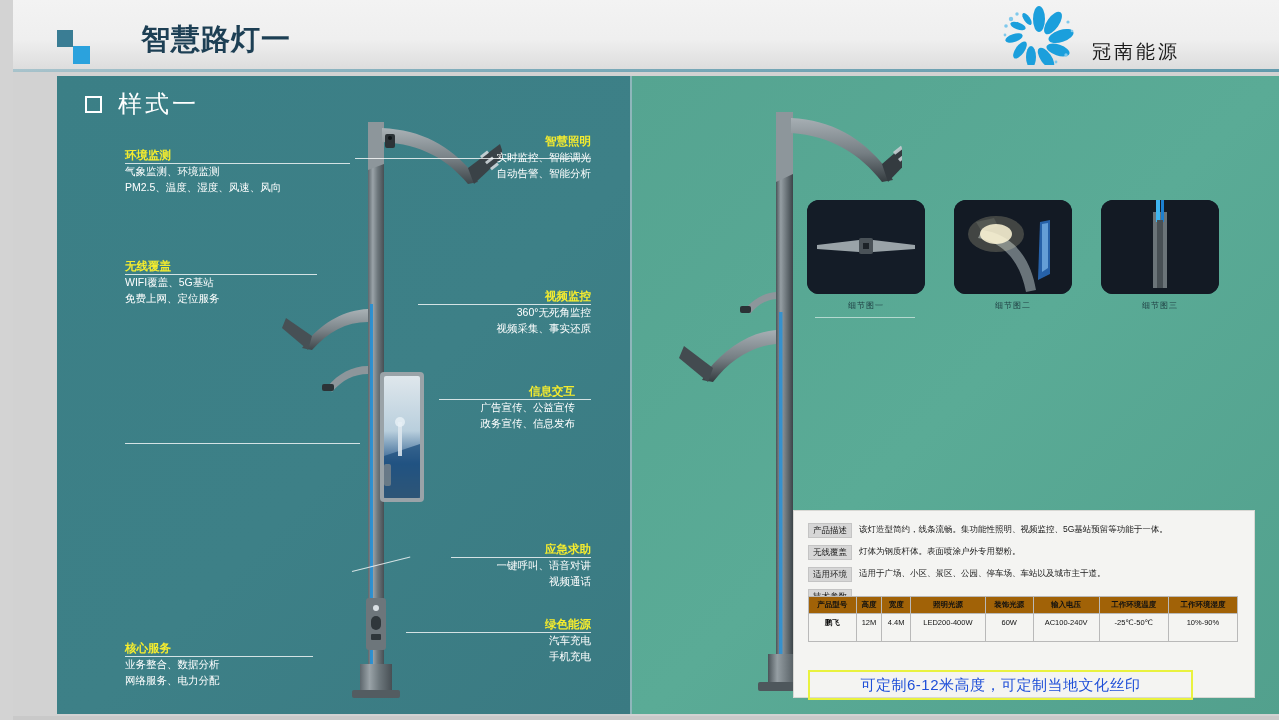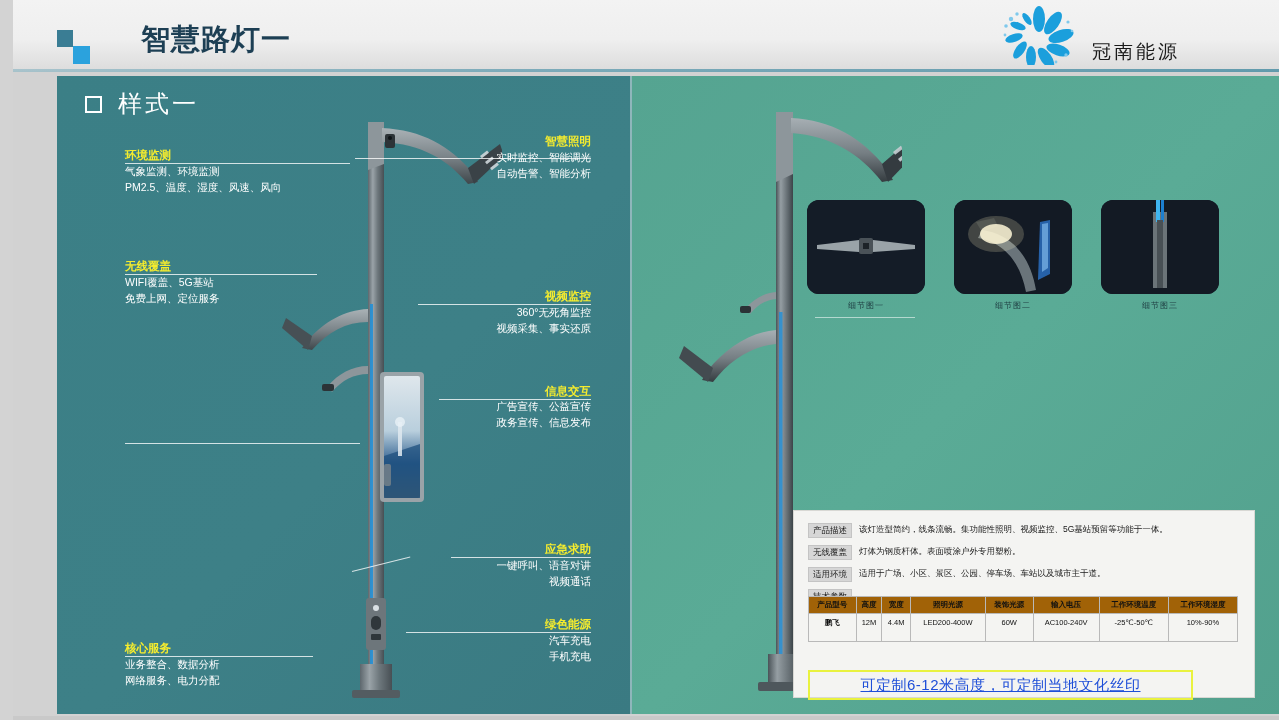--- a/index.html
+++ b/index.html
@@ -129,21 +129,21 @@
   .spec-table th { background: #a16207; font-weight: bold; }
   .spec-table td { height: 28px; vertical-align: top; padding-top: 4px; }
   .spec-table td.model { font-weight: bold; }
 
   
   .banner {
     position: absolute; left: 176px; top: 594px; width: 385px; height: 30px;
     border: 2px solid #e9f23f; display: flex; align-items: center; justify-content: center;
   }
   .banner-text {
-    font-size: 15px; color: #1f4fd8; text-decoration: underline; white-space: nowrap;
+    font-size: 15px; color: #1f4fd8; white-space: nowrap;
     letter-spacing: .5px;
     text-align: center;
   }
 
   .footline {
     position: absolute; left: 0; top: 716px; width: 1279px; height: 4px;
     background: #c9c9c9;
   }
 </style>
 </head>
@@ -289,21 +289,21 @@
     </div>
     <div class="leader" style="right:39px; top:82px; width:236px;"></div>
 
     <div class="callout right" style="right:39px; top:213px;">
       <div class="c-title">视频监控</div>
       <div class="c-line">360°无死角监控</div>
       <div class="c-line">视频采集、事实还原</div>
     </div>
     <div class="leader" style="right:39px; top:228px; width:173px;"></div>
 
-    <div class="callout right" style="right:39px; top:308px;font-family:Liberation Mono, monospace;">
+    <div class="callout right" style="right:55px; top:308px;">
       <div class="c-title">信息交互</div>
       <div class="c-line">广告宣传、公益宣传</div>
       <div class="c-line">政务宣传、信息发布</div>
     </div>
     <div class="leader" style="right:39px; top:323px; width:152px;"></div>
 
     <div class="callout right" style="right:39px; top:466px;">
       <div class="c-title">应急求助</div>
       <div class="c-line">一键呼叫、语音对讲</div>
       <div class="c-line">视频通话</div>

